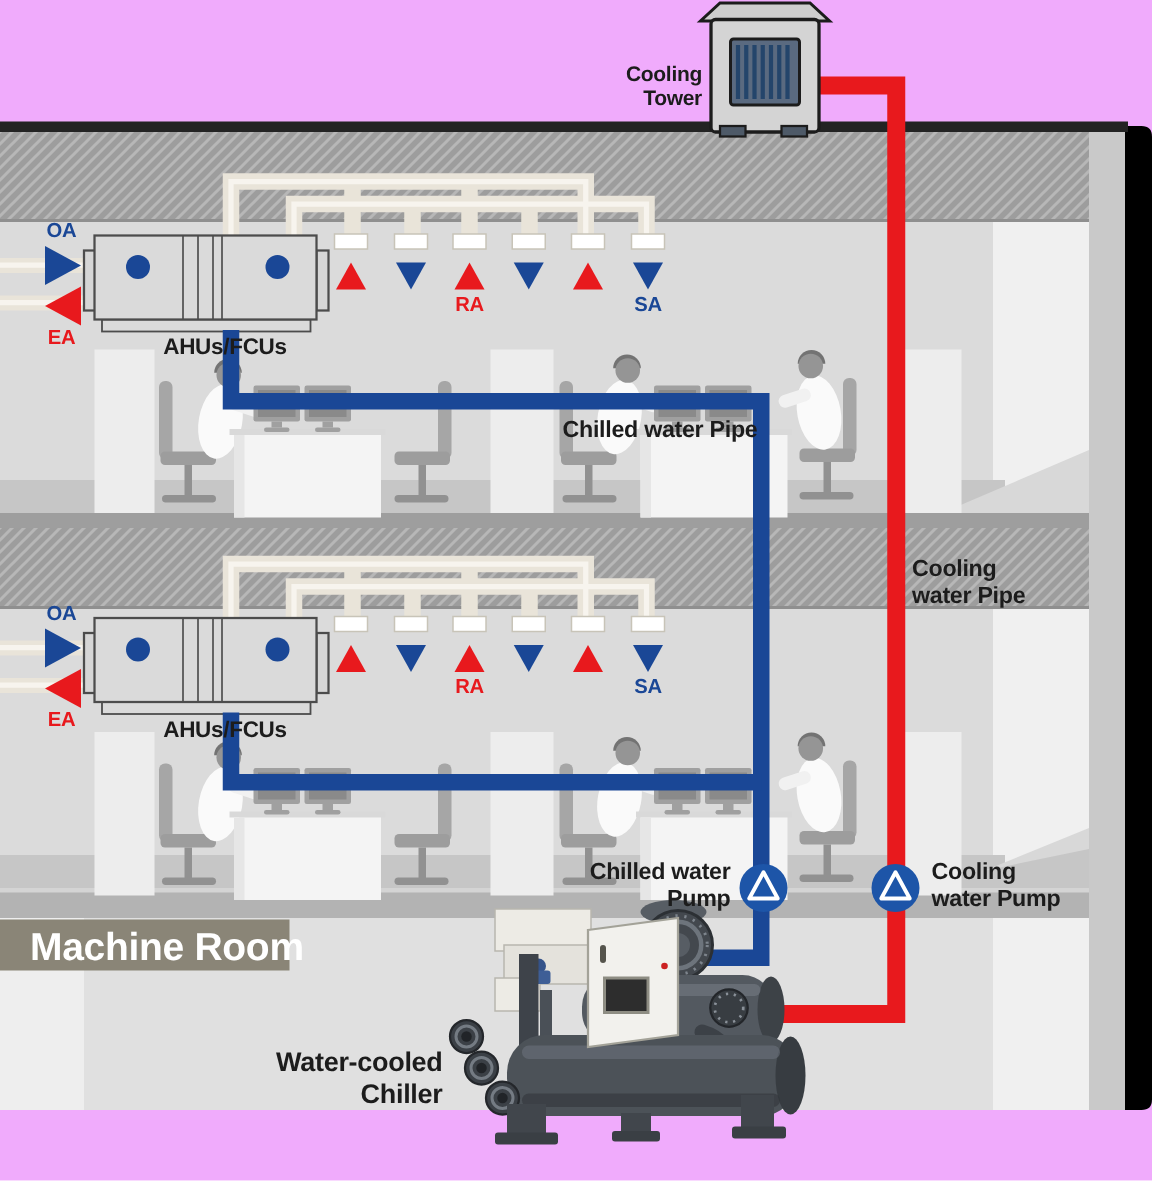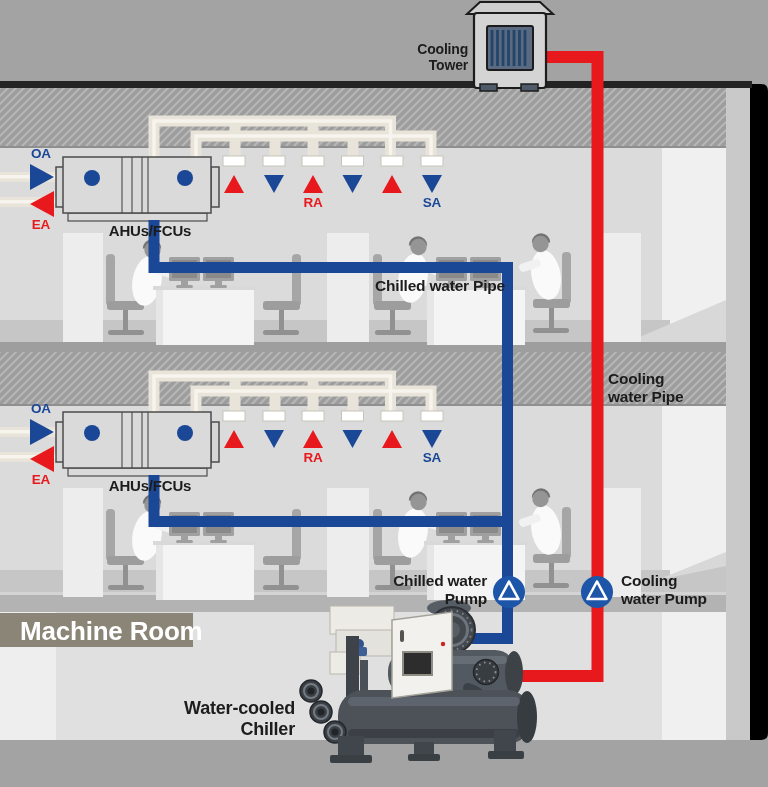--- a/index.html
+++ b/index.html
@@ -1,17 +1,17 @@
 <!DOCTYPE html>
 <html><head>
 <meta charset="utf-8">
 <style>
   html,body{margin:0;padding:0;background:#ffffff;}
   body{font-family:"Liberation Sans", sans-serif;}
-  #stage{position:relative;width:768px;height:787px;background:#a3a3a3;overflow:hidden;}
+  #stage{position:relative;width:768px;height:787px;background:#f0abfc;overflow:hidden;}
   svg{display:block;}
   text{font-family:"Liberation Sans", sans-serif;font-weight:bold;letter-spacing:-0.2px;}
 </style>
 </head>
 <body>
 
 <div id="stage">
 <svg width="768" height="787" viewBox="0 0 768 787">
   <defs>
     <pattern id="hatch" width="8" height="8" patternUnits="userSpaceOnUse">

